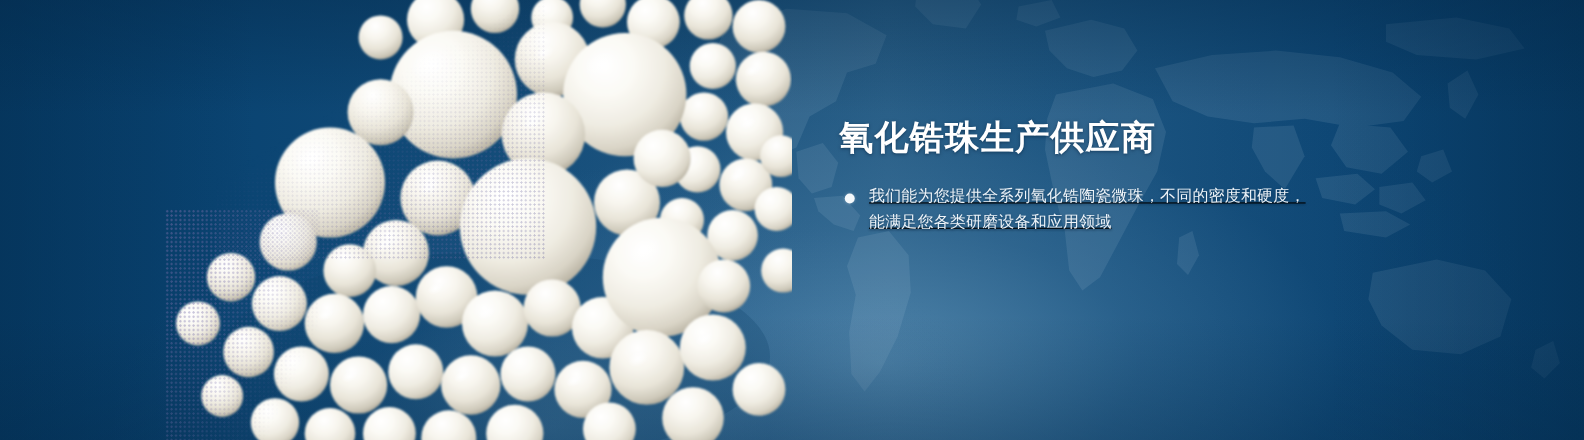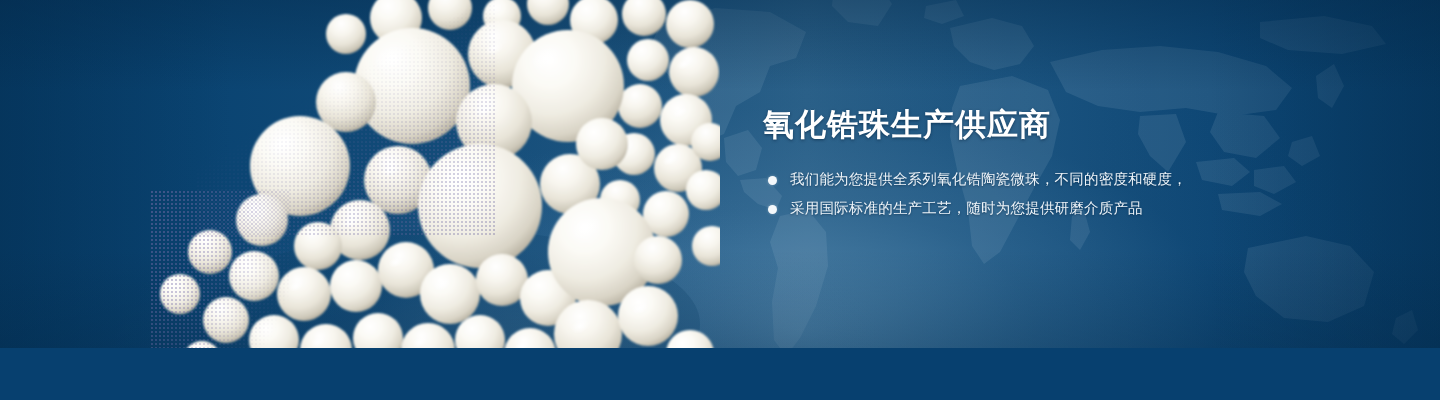--- a/index.html
+++ b/index.html
@@ -1,20 +1,20 @@
 <!DOCTYPE html>
 <html><head>
 <meta charset="utf-8">
 <style>
   html,body{margin:0;padding:0;background:#07406f;}
   *{box-sizing:border-box;}
 
   .banner{
     position:relative;
-    width:1440px;height:348px;
+    width:1440px;height:400px;
     overflow:hidden;
     background:#08406e;
     font-family:"Liberation Sans","DejaVu Sans",sans-serif;
   }
 
   
   .bg-base{
     position:absolute;inset:0;
     background:
       linear-gradient(90deg,#07406f 0%,#0a4472 14%,#124b78 30%,#1d5580 44%,#2b6189 56%,#1b5480 70%,#0e4775 84%,#08406e 100%);
@@ -90,20 +90,21 @@
     line-height:42px;
     letter-spacing:1px;
     color:#ffffff;
     text-shadow:0 1px 3px rgba(2,28,52,0.55);
     white-space:nowrap;
   }
   .bullets{
     list-style:none;
     margin:22px 0 0 0;
     padding:0;
+    text-decoration:underline;
   }
   .bullet{
     position:relative;
     padding-left:27px;
     margin-bottom:6px;
     font-size:14.5px;
     line-height:23px;
     color:#eef4f9;
     text-shadow:0 1px 2px rgba(2,28,52,0.5);
     letter-spacing:0.2px;
@@ -308,24 +309,21 @@
 
   <div class="copy">
 
     <h1 class="headline">氧化锆珠生产供应商</h1>
 
     <ul class="bullets">
 
       <li class="bullet">
         <span class="dot"></span>
         <span class="ln">我们能为您提供全系列氧化锆陶瓷微珠，不同的密度和硬度，</span>
+        <span class="ln">能满足您各类研磨设备和应用领域</span>
       </li>
 
 
-      <li class="bullet">
-        <span class="dot"></span>
-        <span class="ln">采用国际标准的生产工艺，随时为您提供研磨介质产品</span>
-      </li>
 
     </ul>
   </div>
 
 </div>
 
 </body></html>

